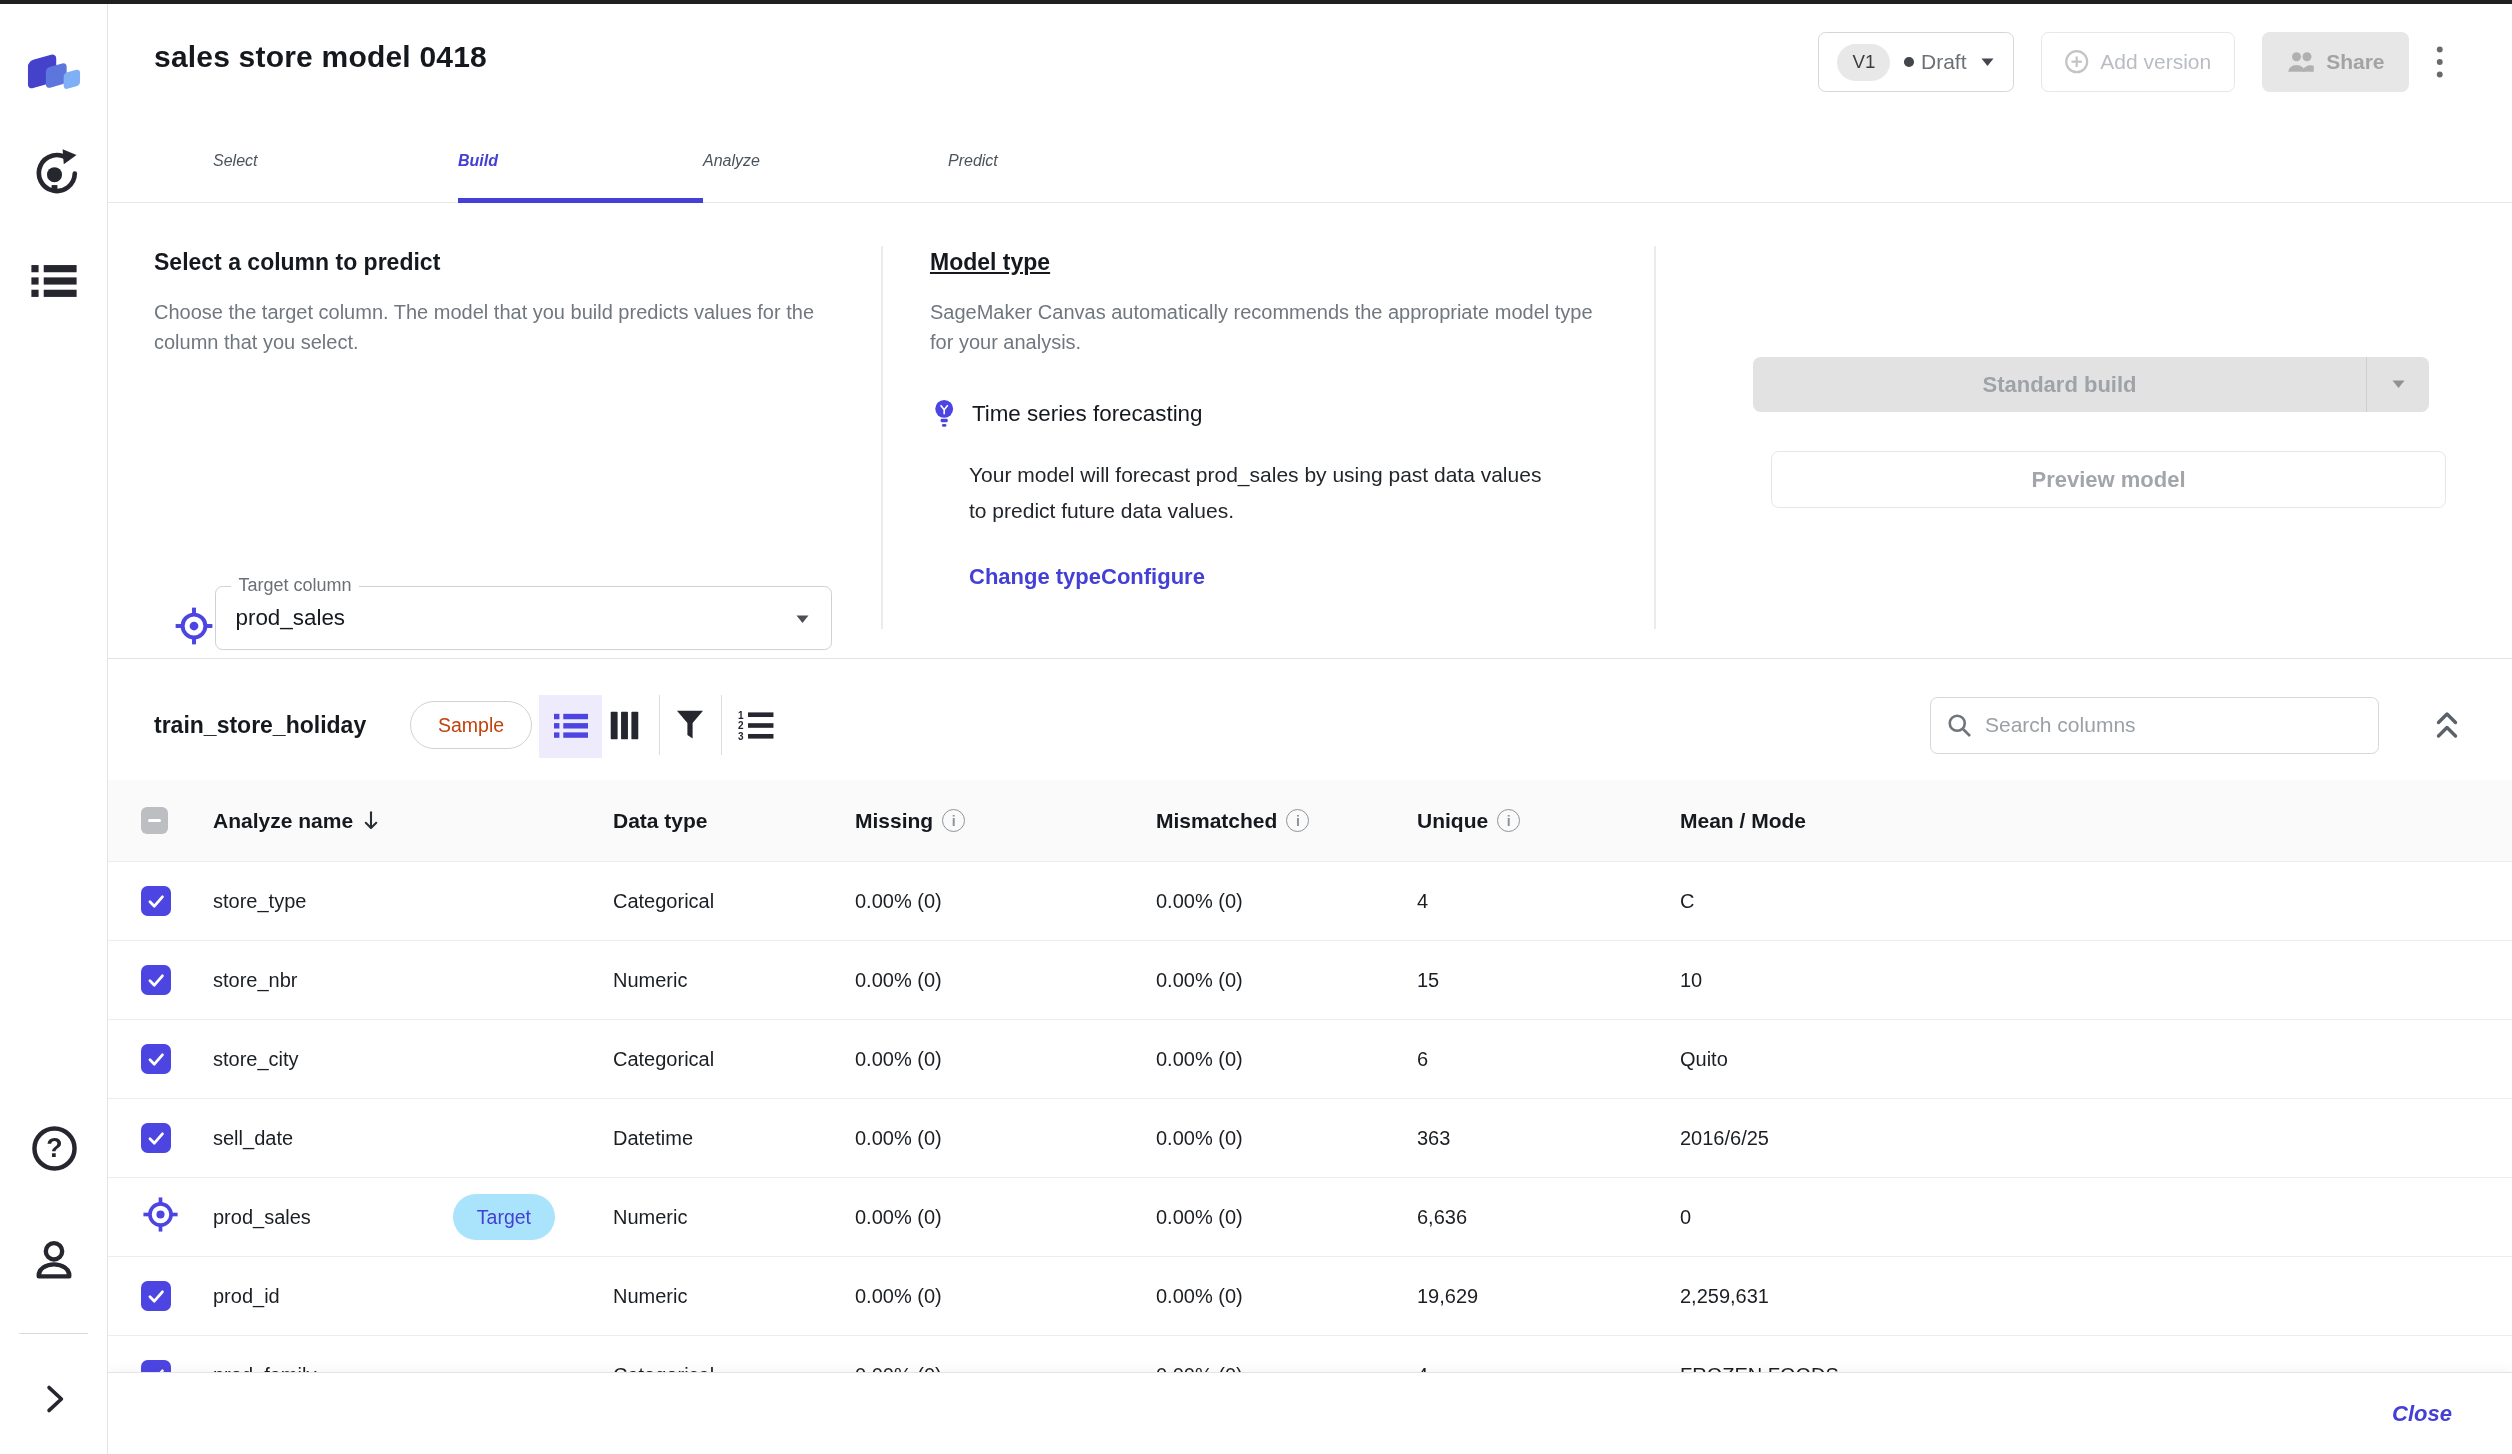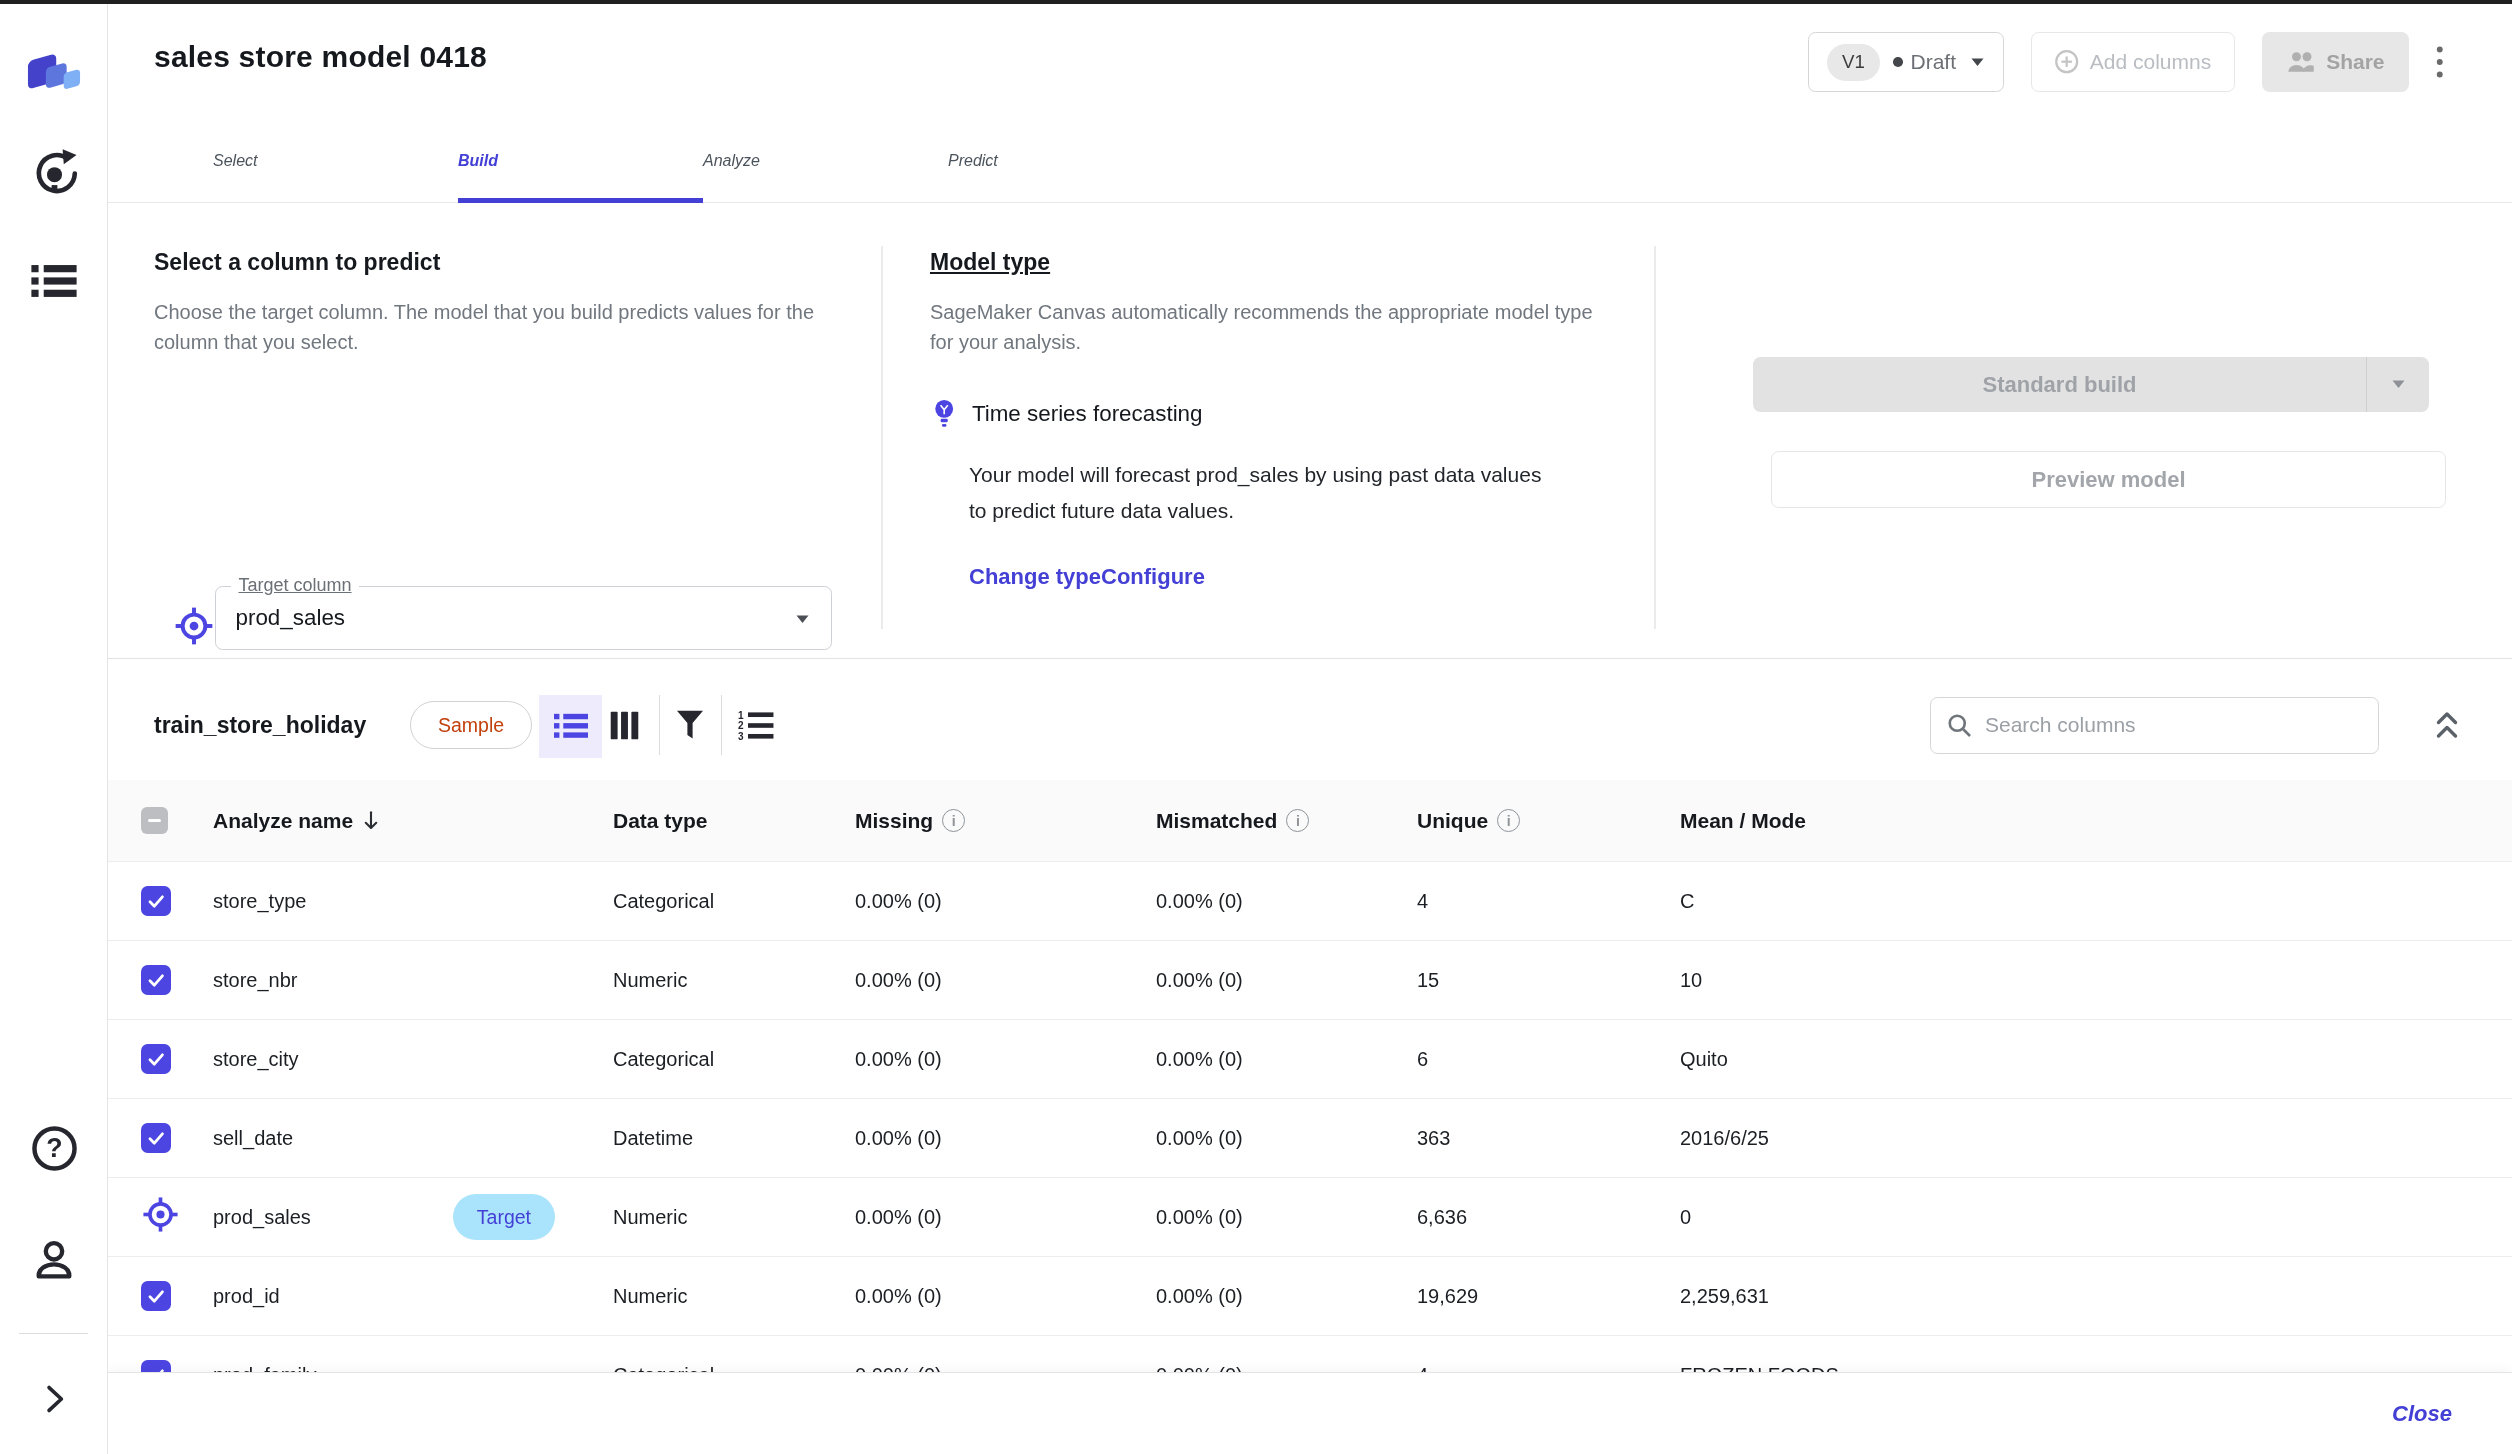--- a/index.html
+++ b/index.html
@@ -42,21 +42,21 @@
   .vsep1{left:773px;} .vsep2{left:1546px;}
   .sec-h{font-size:23px;font-weight:700;}
   .sec-desc{font-size:20px;color:#70777e;line-height:30px;}
 
   .left-col{position:absolute;left:46px;top:0;width:703px;}
   .left-col .sec-h{position:absolute;top:46px;left:0;}
   .left-col .sec-desc{position:absolute;top:94px;left:0;width:673px;}
   .target-row{position:absolute;top:374px;left:0;}
   .target-icon-wrap{position:absolute;left:18.7px;top:28.4px;}
   .field{position:absolute;left:61px;top:9px;width:617px;height:64px;border:1.5px solid #cdd0d4;border-radius:7.5px;background:#fff;cursor:pointer;}
-  .field-legend{position:absolute;top:-12px;left:15px;background:#fff;padding:0 7.5px;font-size:18px;color:#6a7076;text-decoration:underline;}
+  .field-legend{position:absolute;top:-12px;left:15px;background:#fff;padding:0 7.5px;font-size:18px;color:#6a7076;}
   .field-value{padding-left:19.5px;line-height:61px;font-size:22.4px;color:#15191e;}
   .field-caret{position:absolute;right:21px;top:27px;}
   .dist-label{position:absolute;top:485px;left:9px;font-size:18.7px;color:#70777e;}
   .histogram{position:absolute;top:533px;left:12.7px;width:657px;height:79px;display:flex;align-items:flex-end;justify-content:space-between;}
   .hbar{width:22.4px;background:#4c98da;border-radius:1.5px 1.5px 0 0;}
   .axis-row{position:absolute;top:622px;left:12.7px;width:657px;display:flex;justify-content:space-between;font-size:22px;color:#0e1116;}
 
   .mid-col{position:absolute;left:822px;top:0;width:688px;}
   .mid-col .sec-h{position:absolute;top:46px;left:0;text-decoration:underline;}
   .mid-col .sec-desc{position:absolute;top:94px;left:0;width:681px;}
@@ -170,21 +170,21 @@
       <svg width="15" height="10.5" viewBox="0 0 20 14">
           <polygon points="2,2 18,2 10,12" fill="#43474c"></polygon>
         </svg>
     </div>
     <div class="btn-addver">
       <svg width="25.4" height="25.4" viewBox="0 0 34 34" fill="none" stroke="#c4c4c4" stroke-width="3">
         <circle cx="17" cy="17" r="14"></circle>
           <line x1="17" y1="10" x2="17" y2="24"></line>
           <line x1="10" y1="17" x2="24" y2="17"></line>
       </svg>
-      <span>Add columns</span>
+      <span>Add version</span>
     </div>
     <div class="btn-share">
       <svg width="30" height="24" viewBox="0 0 40 32" fill="#b0b0b0">
         <circle cx="14" cy="9" r="6"></circle>
           <circle cx="28" cy="9" r="6"></circle>
         <path d="M3 29 a11 9 0 0 1 22 0 z"></path>
           <path d="M22 29 a11 9 0 0 1 15 -8 v8 z"></path>
       </svg>
       <span>Share</span>
     </div>

